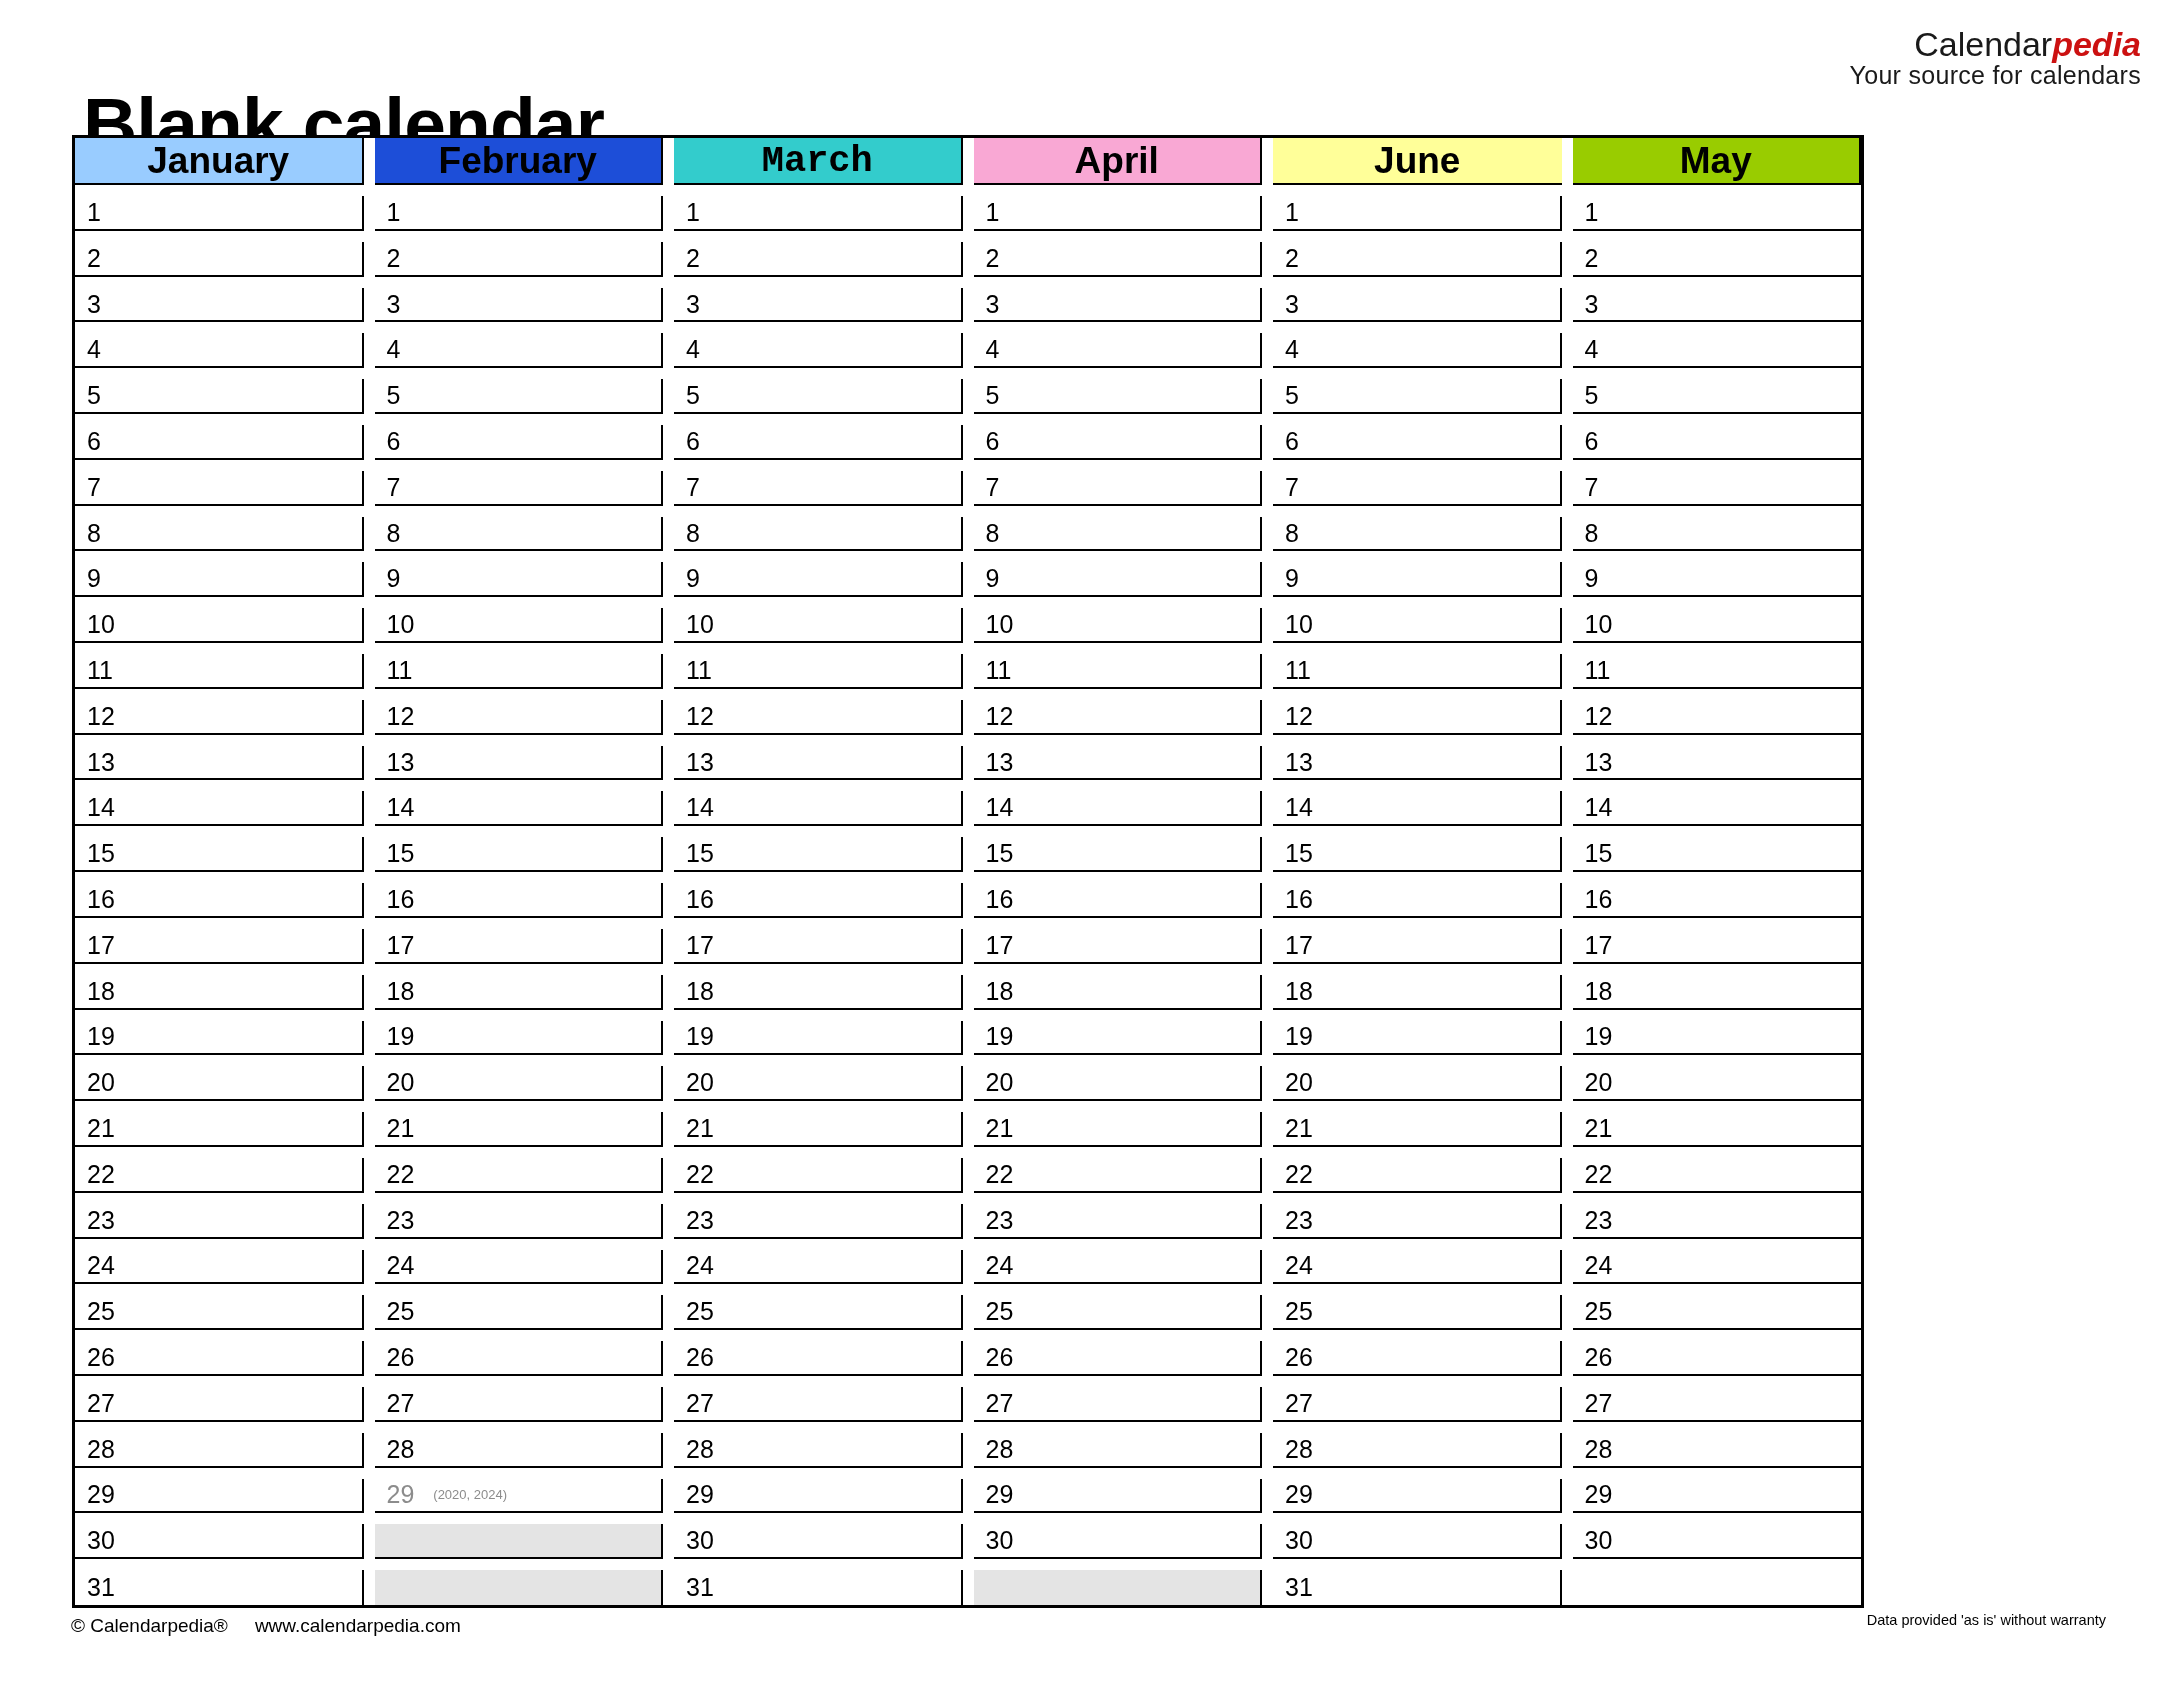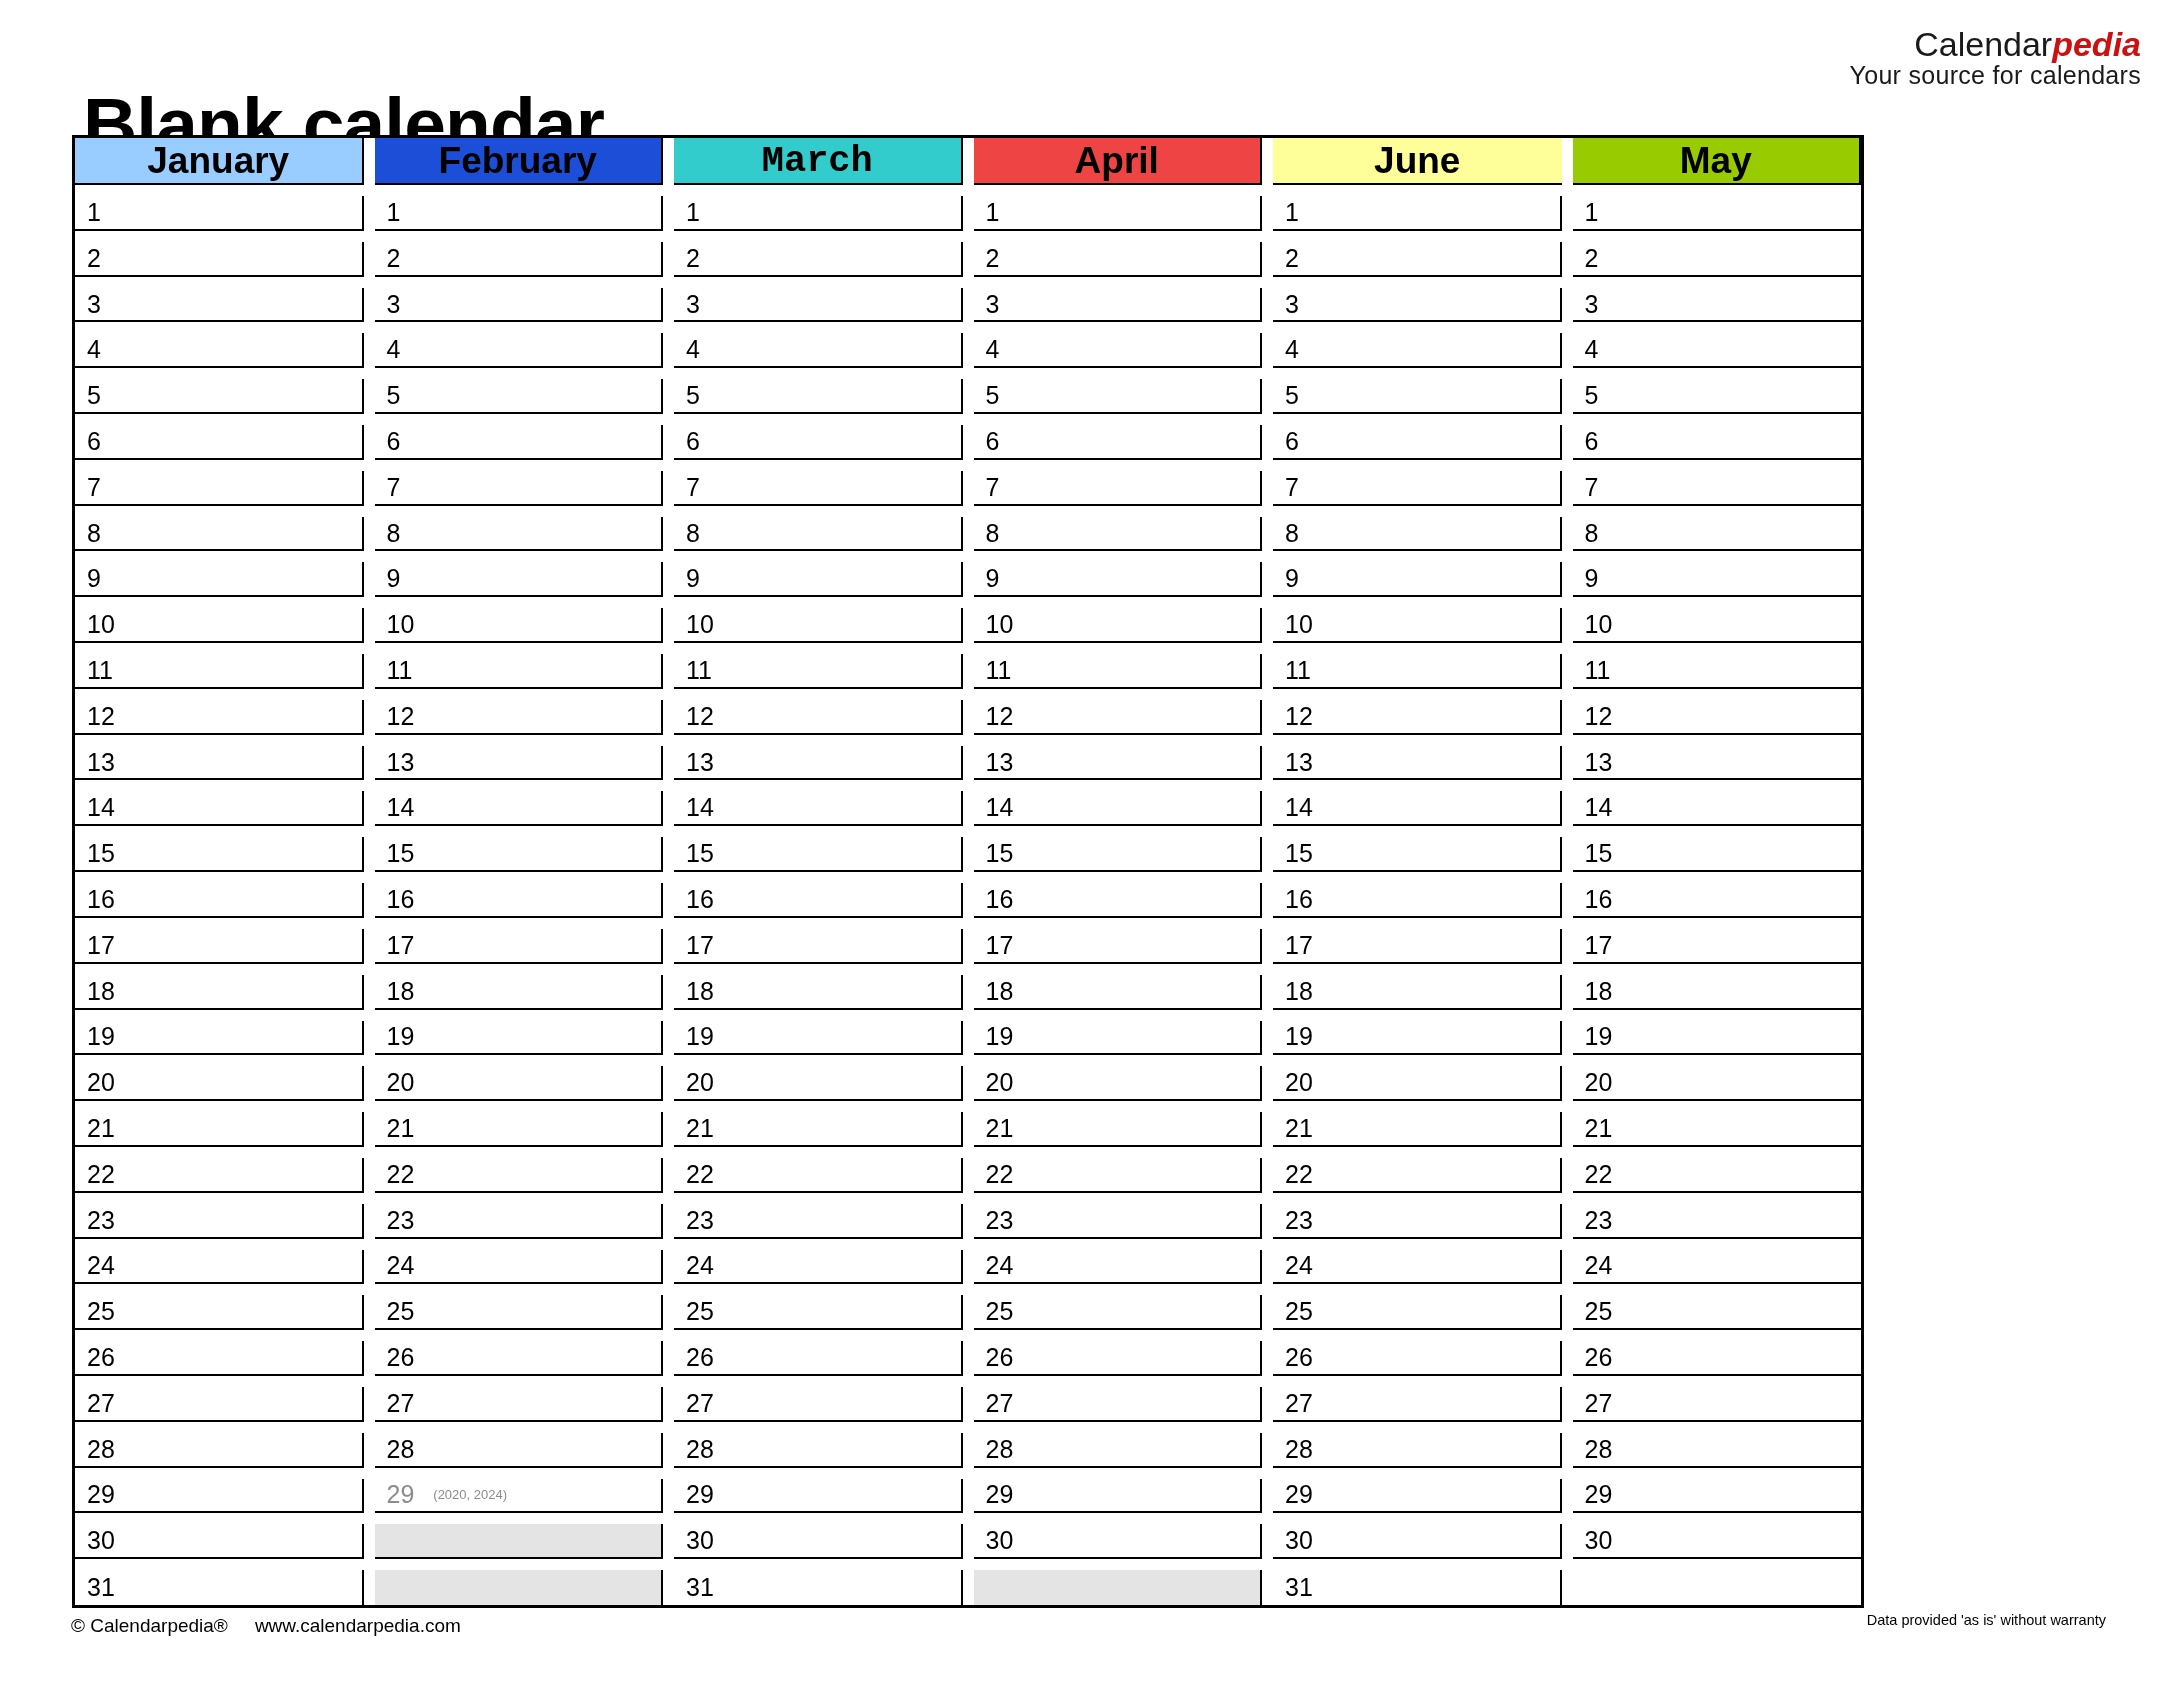--- a/index.html
+++ b/index.html
@@ -105,21 +105,21 @@
 
   <div class="logo">
     <div class="brand"><span>Calendar</span><span class="red">pedia</span></div>
     <div class="tagline">Your source for calendars</div>
   </div>
 
   <div class="grid" id="calendar-grid">
       <div class="gc mh" style="background: rgb(153, 204, 255);">January</div>
       <div class="gc mh" style="background: #1d4ed8;">February</div>
       <div class="gc mh" style="background: rgb(51, 204, 204); font-family: Liberation Mono, monospace;">March</div>
-      <div class="gc mh" style="background: #ef4444;">April</div>
+      <div class="gc mh" style="background: #f9a8d4;">April</div>
       <div class="gc mh last-col" style="background: rgb(255, 255, 153);">June</div>
       <div class="gc mh" style="background: rgb(153, 204, 0);">May</div>
       <div class="gc dc">
         <span class="num">1</span>
       </div>
       <div class="gc dc">
         <span class="num">1</span>
       </div>
       <div class="gc dc">
         <span class="num">1</span>

